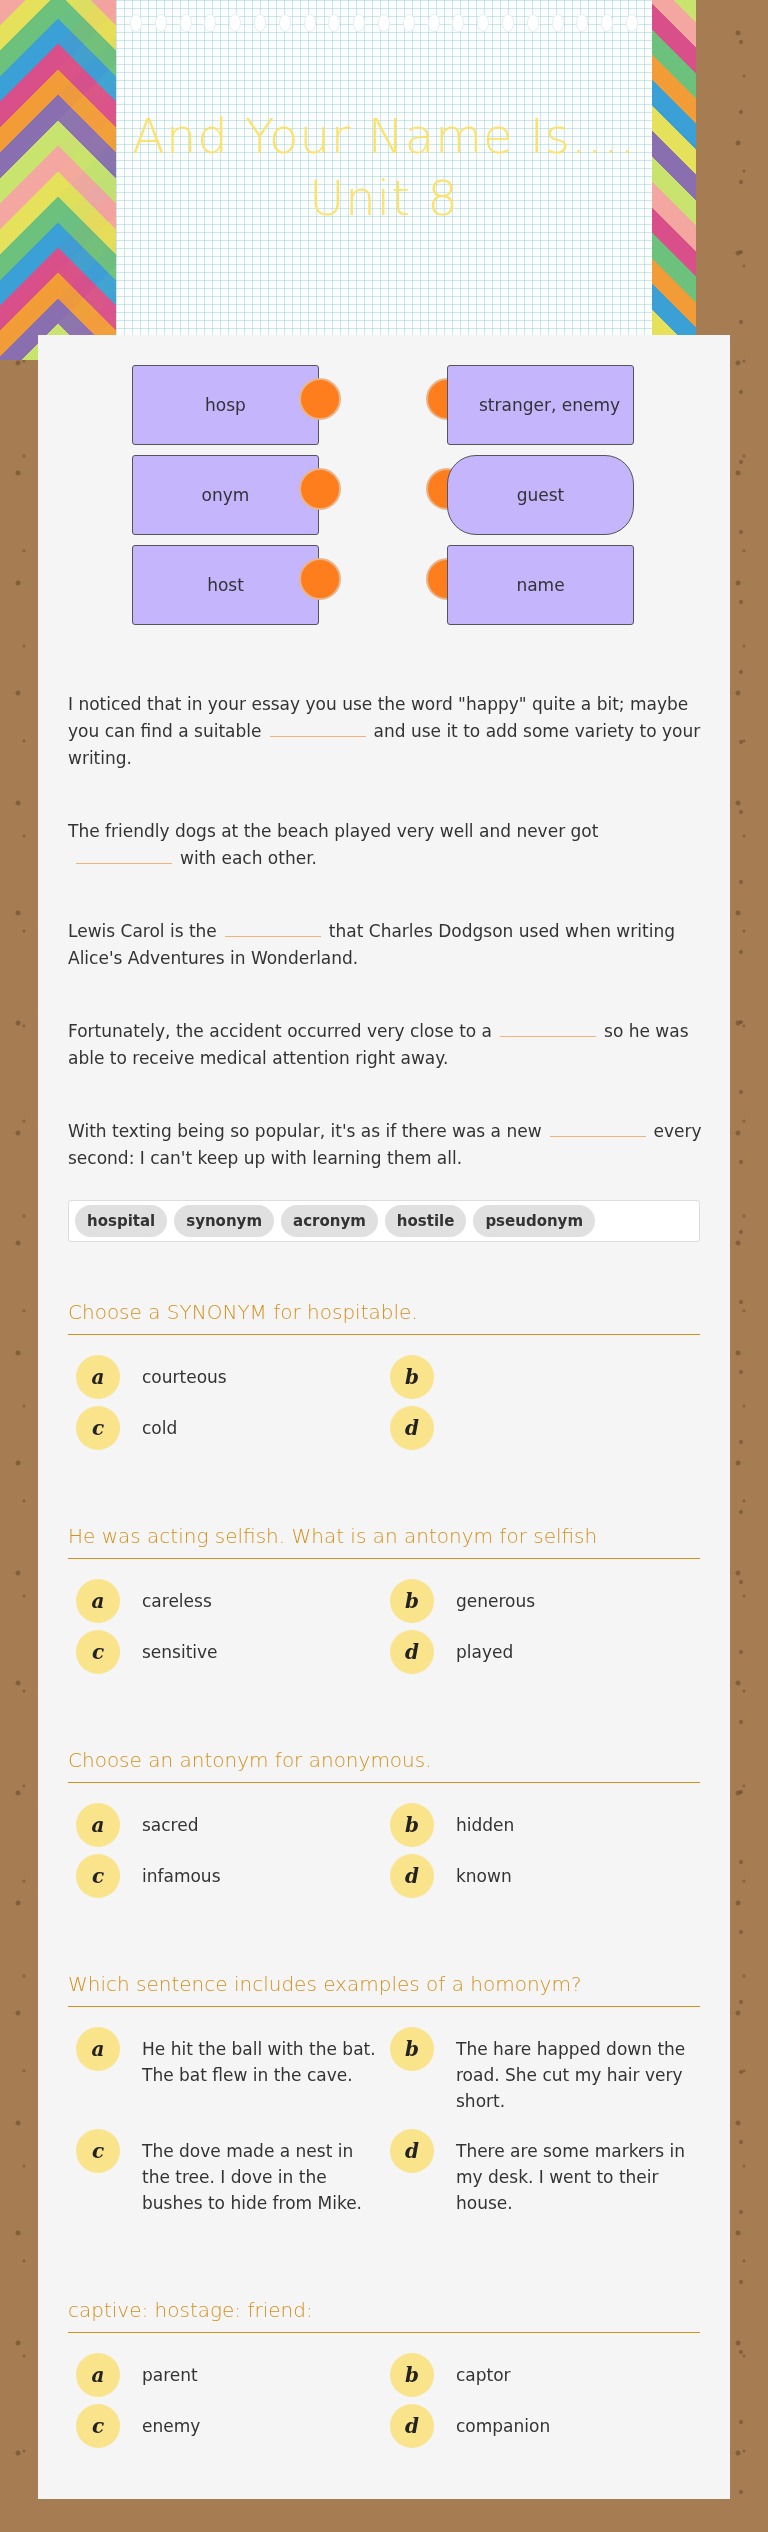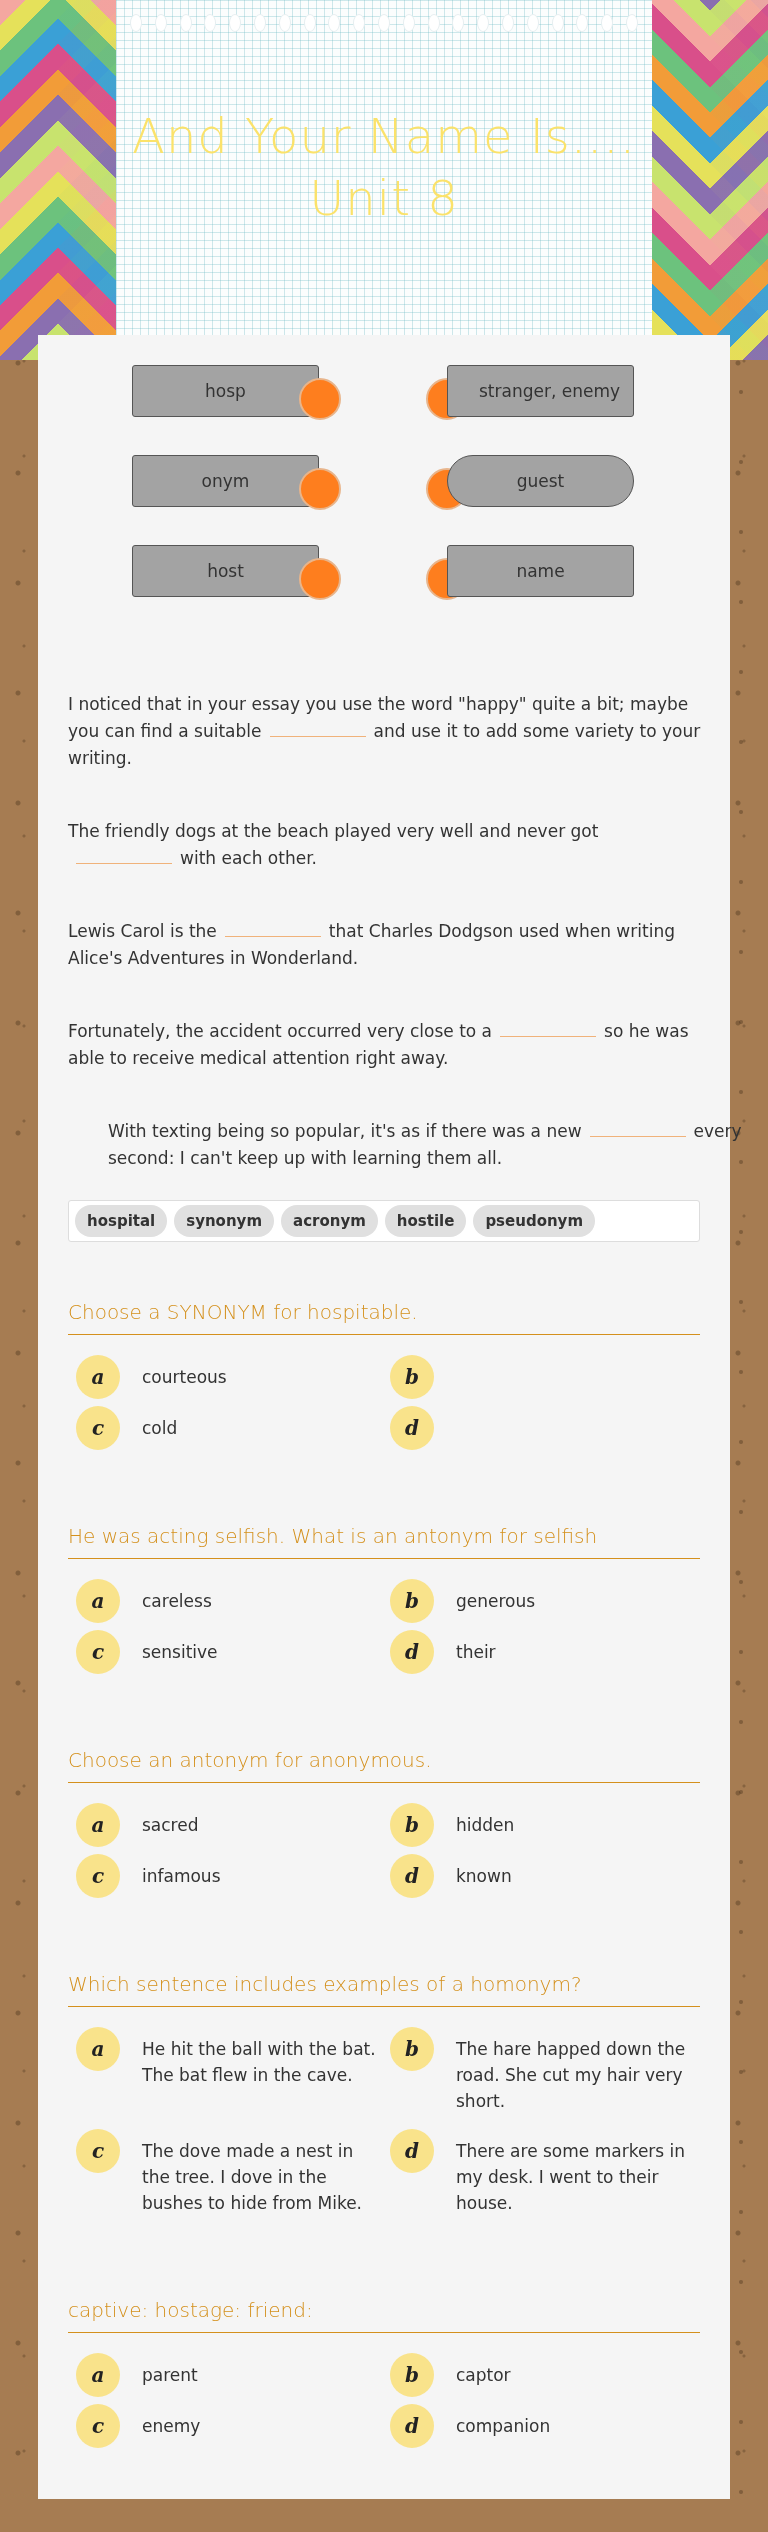--- a/index.html
+++ b/index.html
@@ -8,21 +8,21 @@
     background-color: #a67c52;
     background-image:
       radial-gradient(circle at 20% 30%, rgba(60,40,20,0.35) 0 2px, transparent 3px),
       radial-gradient(circle at 70% 60%, rgba(60,40,20,0.35) 0 1.5px, transparent 2.5px),
       radial-gradient(circle at 40% 80%, rgba(60,40,20,0.3) 0 1px, transparent 2px);
     background-size: 90px 110px, 130px 70px, 60px 95px;
     font-family: "DejaVu Sans", sans-serif;
     color: #333;
   }
   
-  .banner { position: absolute; left: 0; top: 0; width: 768px; height: 360px; overflow: hidden; }
+  .banner { position: absolute; left: 0; top: 0; width: 696px; height: 360px; overflow: hidden; }
   .chevron { position: absolute; top: 0; height: 360px; width: 116px;
     background:
       repeating-linear-gradient(135deg, #f4a7a0 0 18px, #e5e15a 18px 36px, #6cc27d 36px 54px, #3aa0d6 54px 72px, #d94f8a 72px 90px, #f29c38 90px 108px, #8a6fb0 108px 126px, #c8e36e 126px 144px);
   }
   .chevron.left { left: 0; }
   .chevron.right { left: 652px;
     background:
       repeating-linear-gradient(45deg, #8a6fb0 0 18px, #e5e15a 18px 36px, #3aa0d6 36px 54px, #f29c38 54px 72px, #6cc27d 72px 90px, #d94f8a 90px 108px, #f4a7a0 108px 126px, #c8e36e 126px 144px);
   }
   .chevron::after { content: ""; position: absolute; left: 58px; top: 0; width: 58px; height: 100%;
@@ -34,21 +34,21 @@
       linear-gradient(90deg, rgba(120,190,200,0.35) 1px, transparent 1px);
     background-size: 8px 8px;
   }
   .spiral { position: absolute; left: 130px; width: 508px; height: 16px; display: flex; justify-content: space-between; }
   .spiral span { width: 10px; height: 16px; border-radius: 50%; background: #ffffff; border: 1px solid #e6eef0; }
   .title { position: absolute; left: 116px; width: 536px; top: 105px; text-align: center;
     color: #fbe26a; font-family: "DejaVu Sans", sans-serif; font-weight: 300; font-size: 48px; line-height: 62px; letter-spacing: 1px; }
 
   
   .card { position: absolute; left: 38px; top: 335px; width: 692px; height: 2164px; background: #f5f5f5; }
-  .match-box { position: absolute; width: 187px; height: 52px; background: #a3a3a3; border: 1px solid #555; border-radius: 3px;
+  .match-box { position: absolute; width: 187px; height: 80px; background: #c4b5fd; border: 1px solid #555; border-radius: 3px;
     display: flex; align-items: center; justify-content: center; font-size: 17px; color: #333; box-sizing: border-box; }
   .match-dot { position: absolute; width: 42px; height: 42px; border-radius: 50%; background: #fe7e1e; border: 2px solid #e8b58c; box-sizing: border-box; cursor: pointer; }
 
   
   .fib { position: absolute; left: 30px; width: 636px; font-size: 17px; line-height: 27px; color: #333; }
   .blank { display: inline-block; width: 96px; height: 18px; border-bottom: 1px solid #f0b27a; margin: 0 8px; vertical-align: baseline; }
   .wordbank { position: absolute; left: 30px; top: 865px; width: 632px; height: 42px; background: #fff; border: 1px solid #ddd; border-radius: 3px;
     display: flex; align-items: center; padding-left: 6px; gap: 7px; box-sizing: border-box; }
   .chip { background: #e0e0e0; border-radius: 16px; padding: 0 12px; height: 32px; line-height: 32px; font-size: 15px; color: #333; cursor: grab; font-weight: bold; }
 
@@ -131,21 +131,21 @@
   </div>
   <div class="fib" style="top:483px;">
     <span>The friendly dogs at the beach played very well and never got</span><span class="blank"></span><span>with each other.</span>
   </div>
   <div class="fib" style="top:583px;">
     <span>Lewis Carol is the</span><span class="blank"></span><span>that Charles Dodgson used when writing Alice's Adventures in Wonderland.</span>
   </div>
   <div class="fib" style="top:683px;">
     <span>Fortunately, the accident occurred very close to a</span><span class="blank"></span><span>so he was able to receive medical attention right away.</span>
   </div>
-  <div class="fib" style="top:783px;margin-left:40px;">
+  <div class="fib" style="top:783px;">
     <span>With texting being so popular, it's as if there was a new</span><span class="blank"></span><span>every second: I can't keep up with learning them all.</span>
   </div>
 
   <div class="wordbank">
     <span class="chip">hospital</span>
     <span class="chip">synonym</span>
     <span class="chip">acronym</span>
     <span class="chip">hostile</span>
     <span class="chip">pseudonym</span>
   </div>
@@ -174,21 +174,21 @@
   <div class="opt" style="left:352px; top:1244px;">
       <span class="bubble">b</span>
       <span class="opt-text">generous</span>
     </div>
   <div class="opt" style="left:38px; top:1295px;">
       <span class="bubble">c</span>
       <span class="opt-text">sensitive</span>
     </div>
   <div class="opt" style="left:352px; top:1295px;">
       <span class="bubble">d</span>
-      <span class="opt-text">their</span>
+      <span class="opt-text">played</span>
     </div>
 
   <div class="q-title" style="top:1413px;">Choose an antonym for anonymous.</div>
   <div class="opt" style="left:38px; top:1468px;">
       <span class="bubble">a</span>
       <span class="opt-text">sacred</span>
     </div>
   <div class="opt" style="left:352px; top:1468px;">
       <span class="bubble">b</span>
       <span class="opt-text">hidden</span>

